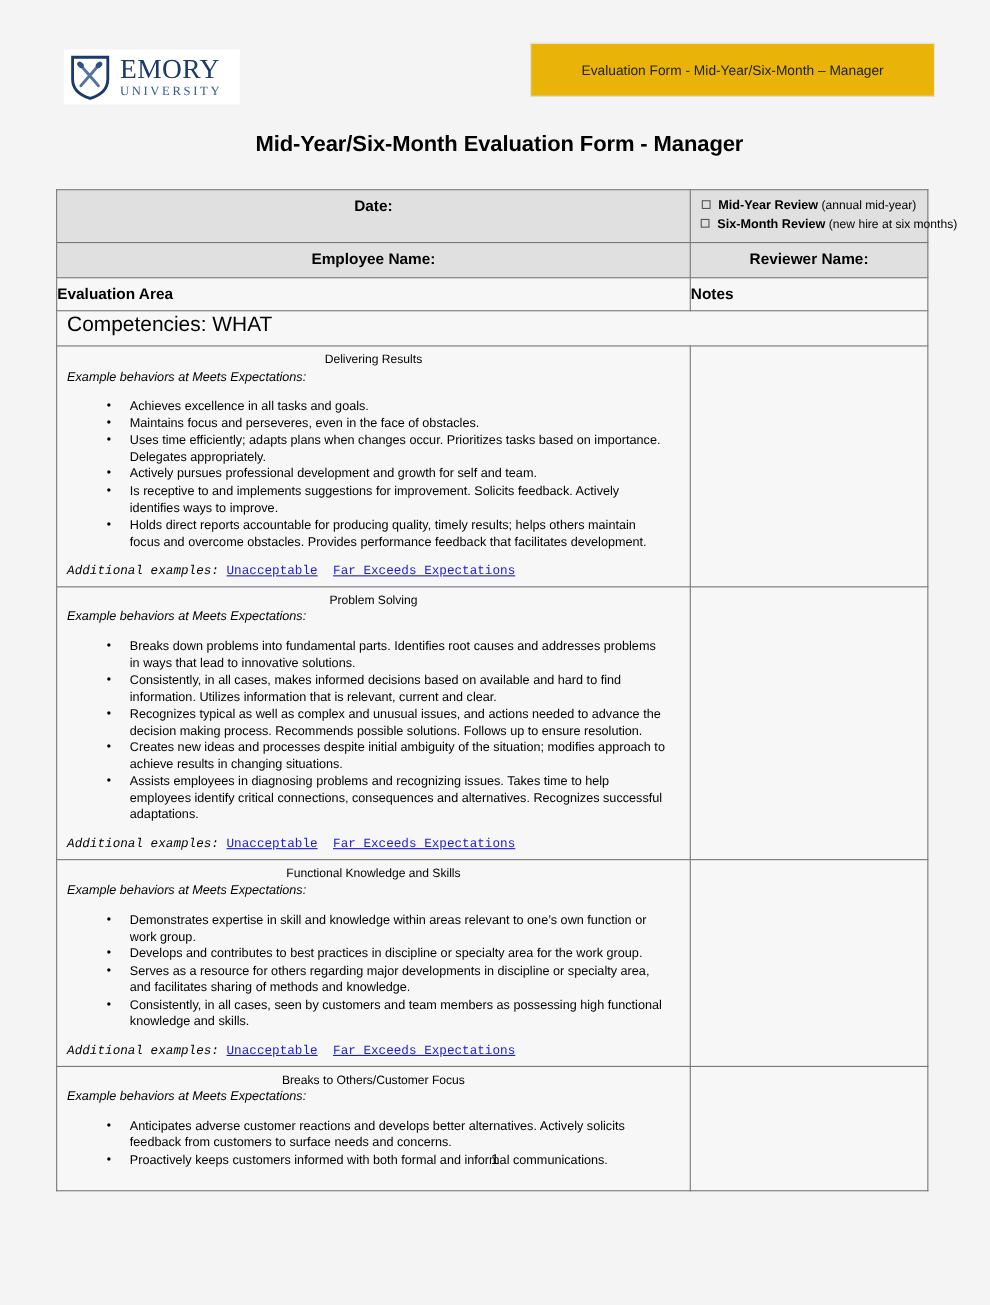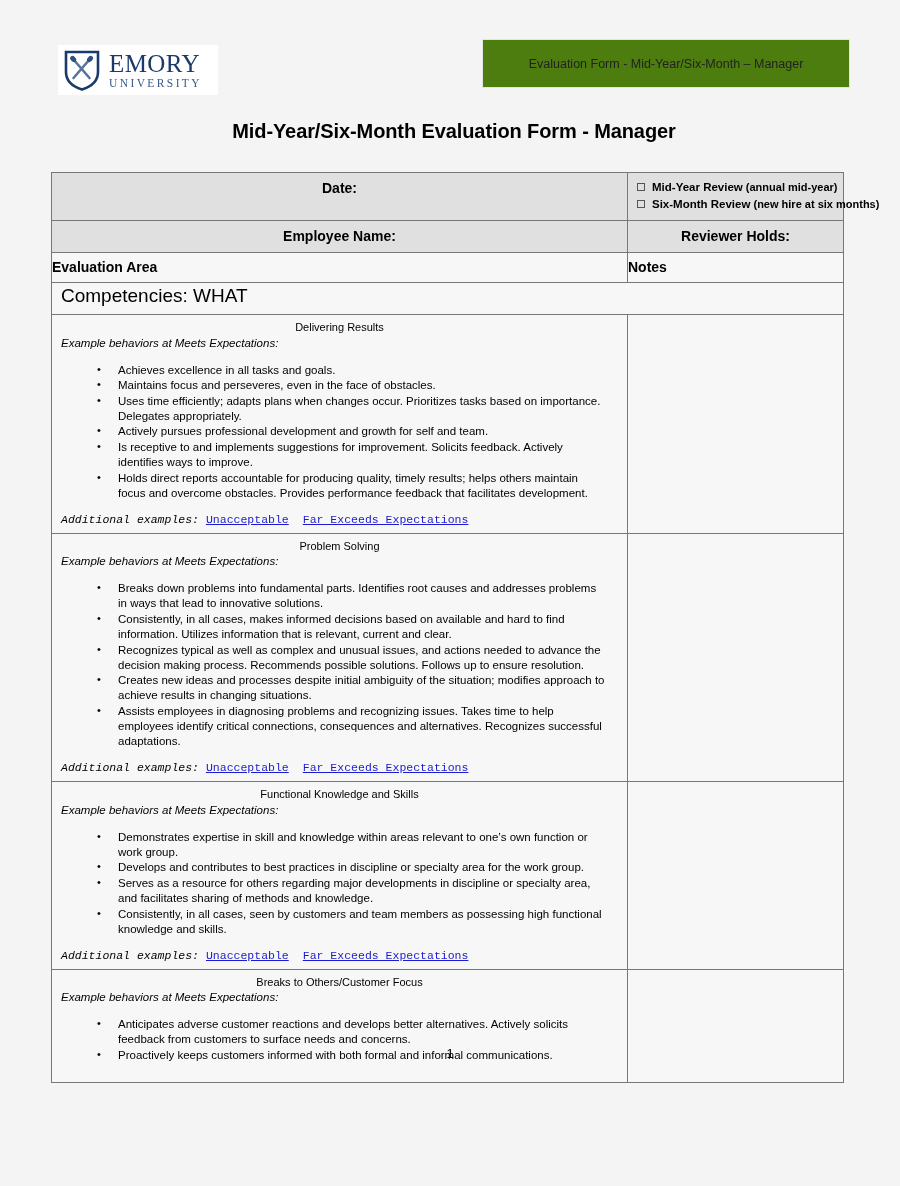--- a/index.html
+++ b/index.html
@@ -55,21 +55,21 @@
     color: #39598c;
     margin-top: 2px;
   }
 
   .doc-tag {
     position: absolute;
     left: 482px;
     top: 39px;
     width: 368px;
     height: 49px;
-    background: #4d7c0f;
+    background: #eab308;
     border: 1px solid #e4e4e4;
     display: flex;
     align-items: center;
     justify-content: center;
     font-size: 12.5px;
     color: #222;
   }
 
   
   .doc-title {
@@ -112,21 +112,21 @@
   .checkbox-glyph {
     display: inline-block;
     width: 8px;
     height: 8px;
     border: 1px solid #555;
     background: transparent;
     margin-right: 7px;
     vertical-align: 0px;
   }
   .checkline b { font-size: 11.5px; }
-  .checkline .note { font-weight: bold; }
+  .checkline .note { font-weight: normal; }
 
   .col-head {
     text-align: left;
     font-size: 14px;
     font-weight: bold;
     padding: 6px 0 7px 0;
   }
 
   .comp-row {
     font-size: 19px;
@@ -237,21 +237,21 @@
           <span class="checkbox-glyph"></span><b>Six-Month Review</b> <span class="note">(new hire at six months)</span>
         </div>
       </td>
     </tr>
 
     <tr>
       <td class="shaded cell-pad">
         <span class="lbl-bold">Employee Name:</span>
       </td>
       <td class="shaded cell-pad">
-        <span class="lbl-bold">Reviewer Holds:</span>
+        <span class="lbl-bold">Reviewer Name:</span>
       </td>
     </tr>
 
     <tr>
       <td class="col-head">Evaluation Area</td>
       <td class="col-head">Notes</td>
     </tr>
 
     <tr>
       <td class="comp-row" colspan="2">Competencies:  WHAT</td>

